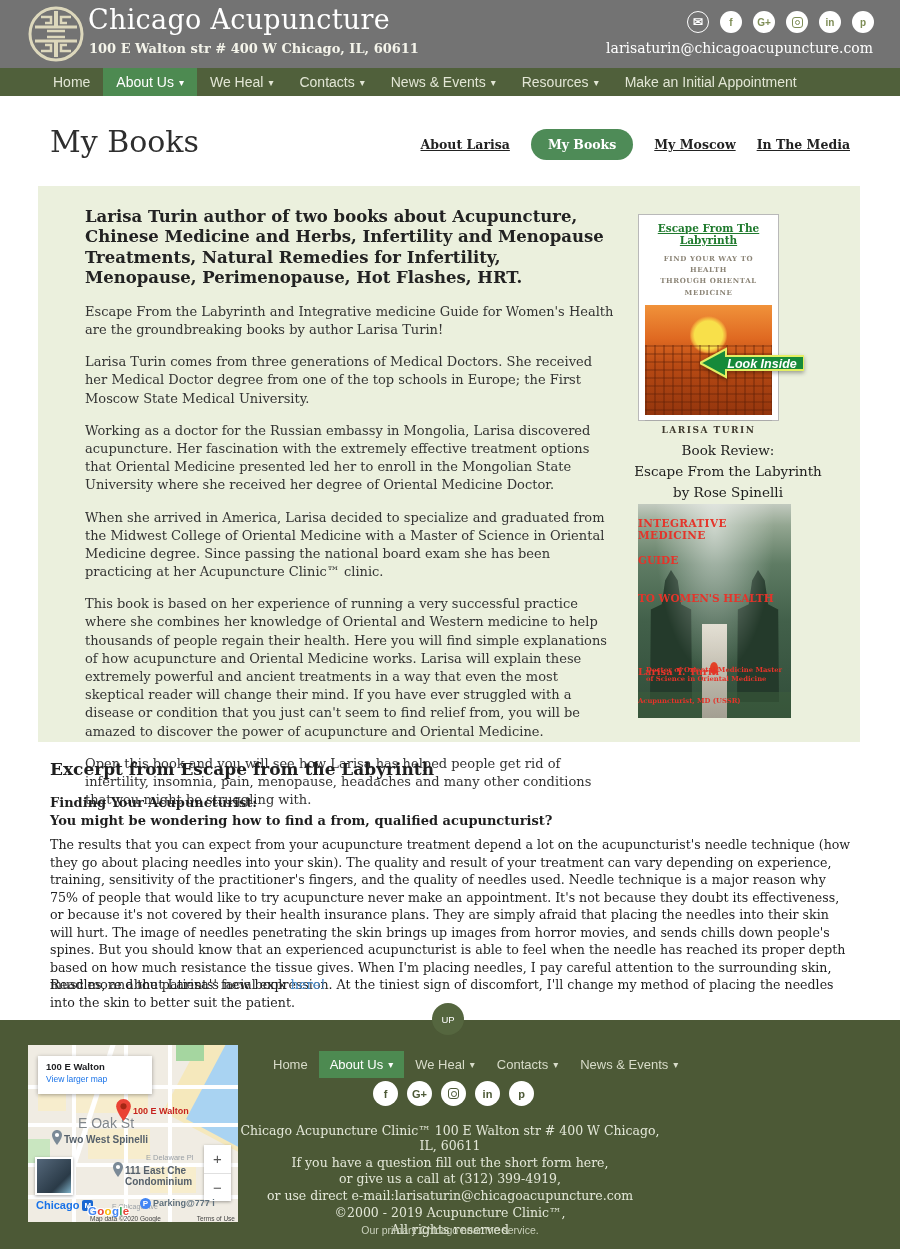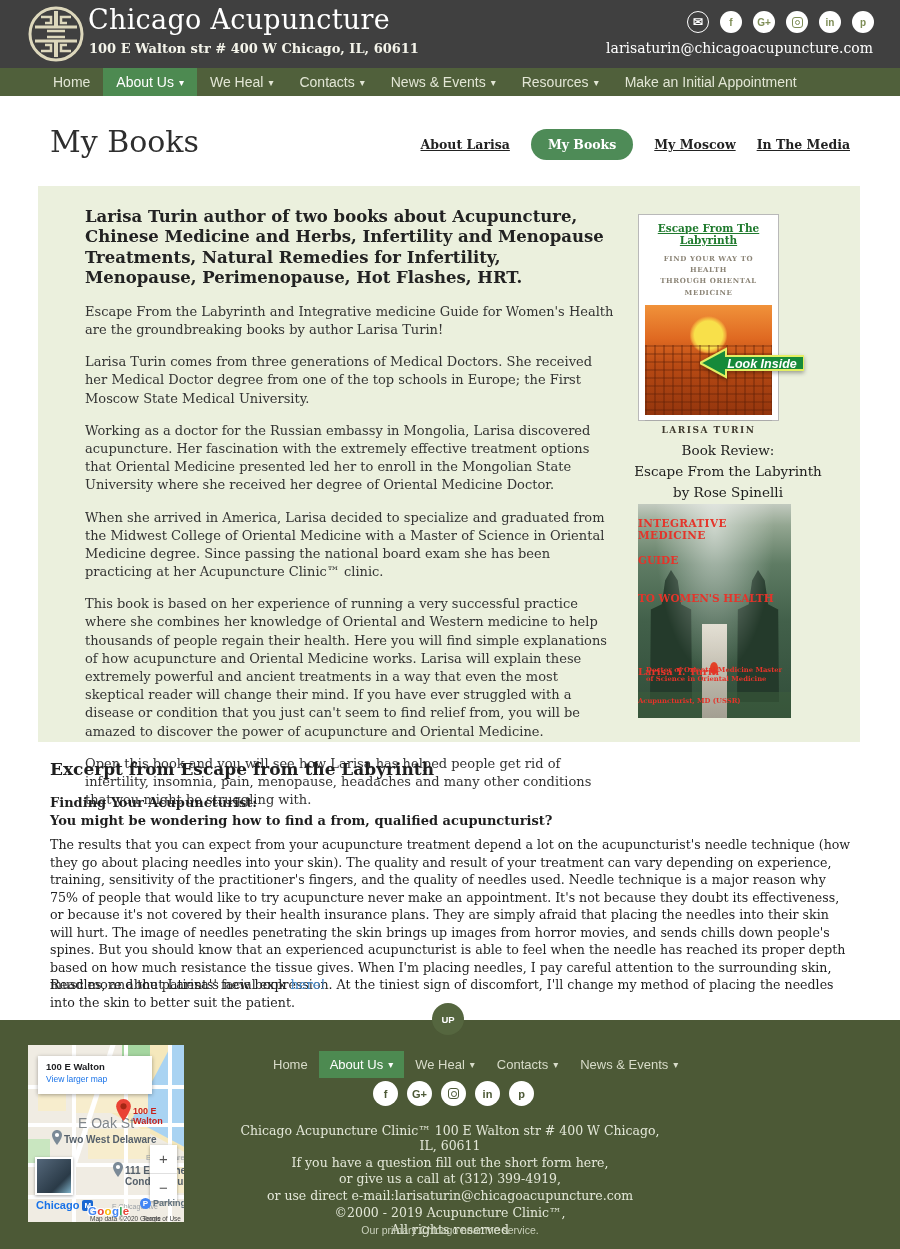--- a/index.html
+++ b/index.html
@@ -1,21 +1,21 @@
 <!DOCTYPE html>
 <html><head>
 <meta charset="utf-8">
 <style>
   * { box-sizing: border-box; margin: 0; padding: 0; }
   html,body { width: 900px; }
   body { position: relative; height: 1249px; background: #fff; font-family: "DejaVu Serif", serif; }
   .page { position: absolute; inset: 0; width: 900px; height: 1249px; overflow: hidden; }
 
   
-  .header { position: absolute; left:0; top:0; width:900px; height:68px; background:#404040;padding-left:42px; }
+  .header { position: absolute; left:0; top:0; width:900px; height:68px; background:#737373;padding-left:42px; }
   .logo { position:absolute; left:27px; top:5px; width:58px; height:58px; }
   .brand-title { position:absolute; left:88px; top:4px; font-size:27px; color:#fff; letter-spacing:.3px; }
   .brand-address { position:absolute; left:89px; top:41px; font-size:13px; font-weight:bold; color:#f4f4ea; }
   .header-social { position:absolute; right:26px; top:11px; display:flex; gap:11px; }
   .sicon { width:22px; height:22px; border-radius:50%; background:#fff; color:#7e8d56;
            display:flex; align-items:center; justify-content:center;
            font-family:"Liberation Sans", sans-serif; font-weight:bold; font-size:10px; }
   .sicon.outline { background:transparent; border:1.5px solid #fff; color:#fff; font-size:12px; }
   .insta-glyph { width:11px; height:11px; border:1.6px solid currentColor; border-radius:3px; position:relative; }
   .insta-glyph::after { content:""; position:absolute; left:2.2px; top:2.2px; width:3.8px; height:3.8px;
@@ -89,38 +89,38 @@
   
   .excerpt-heading { position:absolute; left:50px; top:759px; font-size:17px; font-weight:bold; color:#1f1f1f; }
   .excerpt-sub { position:absolute; left:50px; top:794px; font-size:13px; font-weight:bold; color:#1f1f1f; line-height:1.35; }
   .excerpt-body { position:absolute; left:50px; top:836px; width:804px; font-size:12.6px; line-height:1.39; color:#1f1f1f; }
   .readmore { position:absolute; left:50px; top:977px; font-size:13px; color:#1f1f1f; }
   .readmore .link { color:#4a90d2; cursor:pointer; }
 
   
   .up-btn { position:absolute; left:432px; top:1003px; width:32px; height:32px; border-radius:50%;
             background:#55663f; color:#fff; display:flex; align-items:center; justify-content:center;
-            font-family:"Liberation Sans", sans-serif; font-size:9.5px; font-weight:bold; z-index:5; cursor:pointer; }
+            font-family:"Liberation Sans", sans-serif; font-size:9.5px; font-weight:normal; z-index:5; cursor:pointer; }
 
   
   .footer { position:absolute; left:0; top:1020px; width:900px; height:229px; background:#4c5936; color:#e3e7d8; }
   .footer-nav { position:absolute; left:262px; top:31px; display:flex; align-items:stretch;
                 font-family:"Liberation Sans", sans-serif; font-size:13px; color:#d8dcc9; }
   .footer-nav .nav-item { padding:6px 11px; }
   .footer-nav .nav-item.active { background:#4d8a51; color:#fff; }
   .footer-social { position:absolute; left:373px; top:61px; display:flex; gap:9px; }
   .footer-social .sicon { width:25px; height:25px; color:#4c5936; font-size:11px; }
   .footer-text { position:absolute; left:230px; top:104px; width:440px; text-align:center;
                  font-size:12.5px; line-height:1.18; }
   .footer-text div { margin-bottom:2px; }
   .footer-tagline { position:absolute; left:230px; top:204px; width:440px; text-align:center;
                     font-size:10.5px; color:#c9d0bb; font-family:"Liberation Sans", sans-serif; }
 
   
-  .map { position:absolute; left:28px; top:25px; width:156px; height:177px; background:#f0ece3;
+  .map { position:absolute; left:28px; top:25px; width:210px; height:177px; background:#f0ece3;
          overflow:hidden; font-family:"Liberation Sans", sans-serif; }
   .map .beach { position:absolute; right:-34px; top:-26px; width:86px; height:120px; background:#f5e8bc; transform:rotate(28deg); }
   .map .water { position:absolute; right:-52px; top:-30px; width:78px; height:130px; background:#a9d3f2; transform:rotate(28deg); }
   .map .park1 { position:absolute; right:34px; top:0; width:28px; height:16px; background:#a5d6a0; }
   .map .park2 { position:absolute; left:-6px; top:94px; width:28px; height:26px; background:#c9e6c0; }
   .map .yb { position:absolute; background:#f7edcd; }
   .yb1 { left:48px; top:44px; width:72px; height:24px; }
   .yb2 { left:60px; top:84px; width:62px; height:30px; }
   .yb3 { left:122px; top:122px; width:46px; height:26px; }
   .yb4 { left:10px; top:46px; width:28px; height:20px; }
@@ -331,21 +331,21 @@
       <svg class="gray-pin gp3" viewBox="0 0 24 36">
         <path d="M12 0C5.4 0 0 5.4 0 12c0 9 12 24 12 24s12-15 12-24C24 5.4 18.6 0 12 0z" fill="#7b8a97"></path>
           <circle cx="12" cy="12" r="5" fill="#fff"></circle>
       </svg>
       <div class="lbl lbl-parking">SP+ Parking</div>
       <div class="lbl lbl-oak">E Oak St</div>
       <svg class="gray-pin gp1" viewBox="0 0 24 36">
         <path d="M12 0C5.4 0 0 5.4 0 12c0 9 12 24 12 24s12-15 12-24C24 5.4 18.6 0 12 0z" fill="#7b8a97"></path>
           <circle cx="12" cy="12" r="5" fill="#fff"></circle>
       </svg>
-      <div class="lbl lbl-delaware">Two West Delaware</div>
+      <div class="lbl lbl-delaware">Two West Spinelli</div>
       <div class="lbl lbl-delawarepl">E Delaware Pl</div>
       <svg class="gray-pin gp2" viewBox="0 0 24 36">
         <path d="M12 0C5.4 0 0 5.4 0 12c0 9 12 24 12 24s12-15 12-24C24 5.4 18.6 0 12 0z" fill="#7b8a97"></path>
           <circle cx="12" cy="12" r="5" fill="#fff"></circle>
       </svg>
       <div class="lbl lbl-east1">111 East Che</div>
       <div class="lbl lbl-east2">Condominium</div>
 
       <div class="map-zoom">
         <div>+</div>

